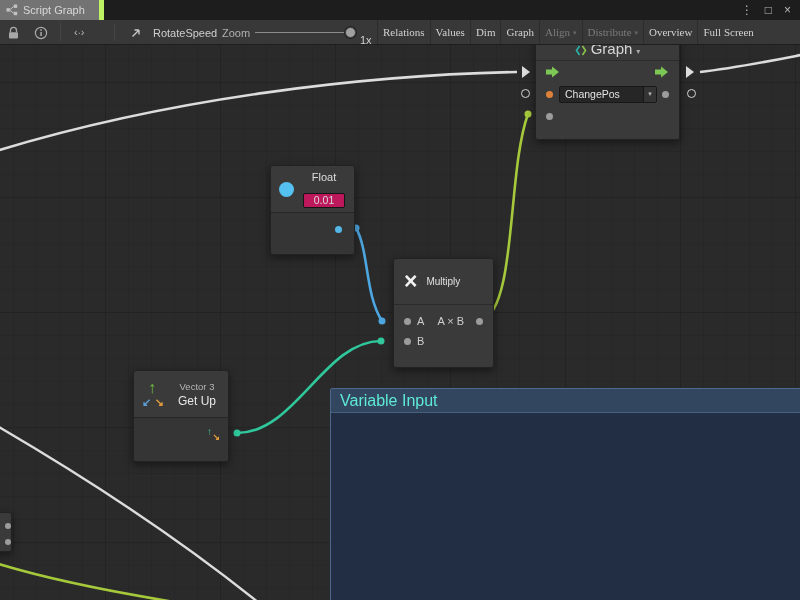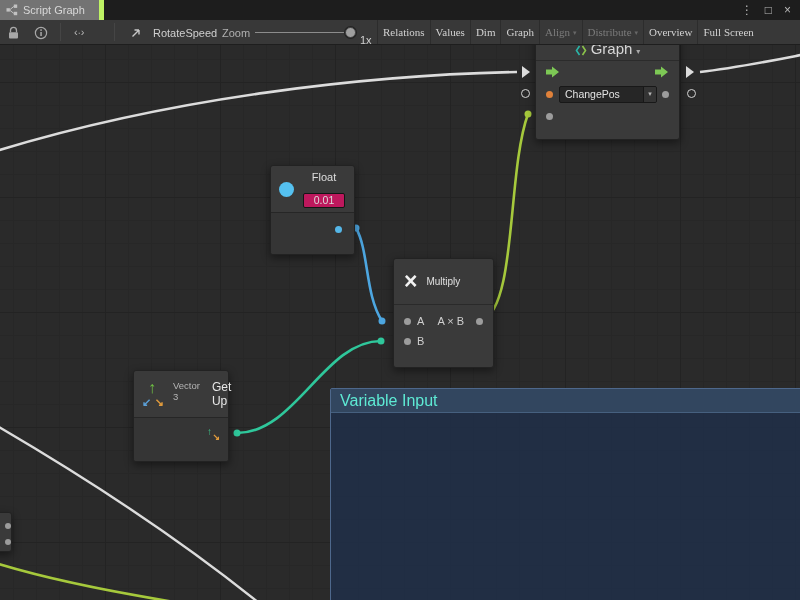--- a/index.html
+++ b/index.html
@@ -89,21 +89,21 @@
   .plabel.out{margin-left:auto;margin-right:6px}
 
   
   .vec-node{left:133px;top:325px;width:96px}
   .vec-header{height:47px;display:flex;align-items:center;gap:6px;padding:0 7px;border-bottom:1px solid #262626}
   .vec-icon{position:relative;width:26px;height:32px;flex:0 0 26px}
   .va{position:absolute;line-height:1;font-weight:bold}
   .va.up{color:#6fc043;font-size:16px;left:7px;top:2px}
   .va.dl{color:#5b9fd6;font-size:11px;left:1px;bottom:2px}
   .va.dr{color:#e09a3c;font-size:11px;right:3px;bottom:2px}
-  .vec-titles{flex:1;display:flex;flex-direction:row;gap:12px}
+  .vec-titles{flex:1;display:flex;flex-direction:column;align-items:center;gap:2px}
   .vec-type{font-size:9.5px;color:#b5b5b5}
   .vec-title{font-size:12px;color:#e8e8e8}
   .vec-body{height:43px;position:relative;background:#353535;border-radius:0 0 3px 3px}
   .vec-mini{position:absolute;right:7px;top:9px;width:16px;height:16px}
   .va.ups{color:#3ec98e;font-size:10px;left:2px;top:0}
   .va.drs{color:#e09a3c;font-size:9px;right:1px;bottom:1px}
 
   
   .sliver{left:-34px;top:467px;width:46px;height:40px}
   .sliver .dot{position:absolute;width:6px;height:6px}

